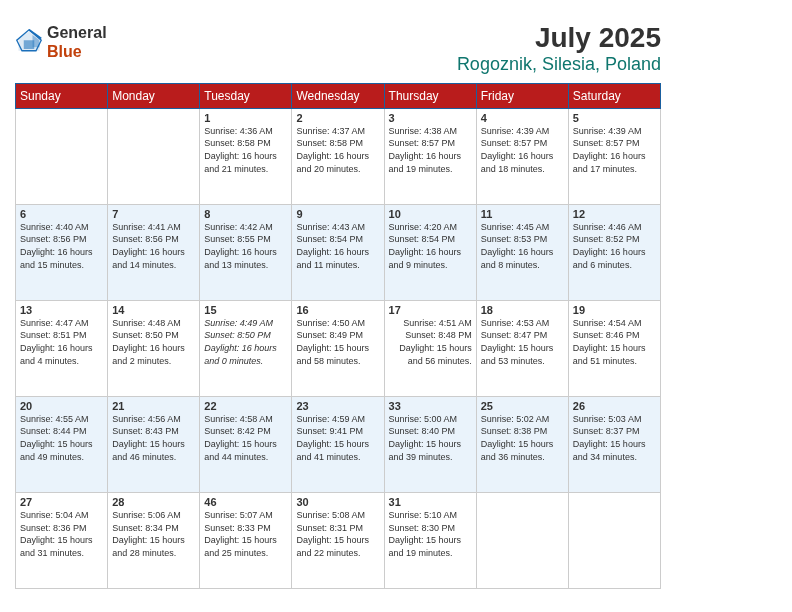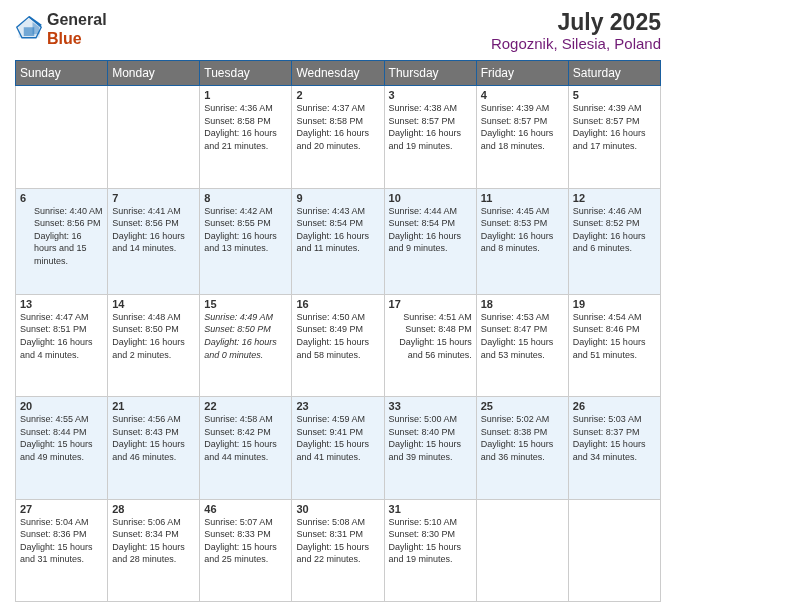--- a/index.html
+++ b/index.html
@@ -6,21 +6,21 @@
     body {
       width: 792px;
       height: 612px;
       font-family: Arial, sans-serif;
       background: #fff;
       overflow: hidden;
     }
     .page {
       width: 676px;
       height: 612px;
-      padding: 10px 15px;
+      padding: 23px 15px;
       display: flex;
       flex-direction: column;
     }
     .header {
       display: flex;
       justify-content: space-between;
       align-items: flex-start;
       margin-bottom: 8px;
     }
     .logo {
@@ -36,39 +36,39 @@
     .logo-general { color: #333; }
     .logo-blue { color: #c2410c; }
     .logo-icon {
       width: 28px;
       height: 28px;
     }
     .title-block {
       text-align: right;
     }
     .main-title {
-      font-size: 23px;
+      font-size: 28px;
       font-weight: bold;
       color: #333;
       line-height: 1.1;
     }
     .subtitle {
-      font-size: 15px;
-      color: #701a75;
+      font-size: 18px;
+      color: #0f766e;
       margin-left: 20px;
     }
     .calendar {
       flex: 1;
       border: 1px solid #ccc;
       border-collapse: collapse;
       width: 100%;
       table-layout: fixed;
     }
     .calendar th {
-      background: #737373;
+      background: #b91c1c;
       color: #fff;
       font-size: 12px;
       padding: 5px 4px;
       text-align: left;
       border: 1px solid #1a5f9f;
       font-weight: normal;
     }
     .calendar td {
       border: 1px solid #ccc;
       vertical-align: top;
@@ -174,21 +174,21 @@
           <td>
             <span class="day-number">5</span>
             <div class="day-info" style="white-space: pre-line;">Sunrise: 4:39 AM
 Sunset: 8:57 PM
 Daylight: 16 hours and 17 minutes.</div>
           </td>
         </tr>
         <tr>
           <td>
             <span class="day-number">6</span>
-            <div class="day-info" style="white-space: pre-line; margin-left: 14px;">Sunrise: 4:40 AM
+            <div class="day-info" style="white-space: pre-line;">Sunrise: 4:40 AM
 Sunset: 8:56 PM
 Daylight: 16 hours and 15 minutes.</div>
           </td>
           <td>
             <span class="day-number">7</span>
             <div class="day-info" style="white-space: pre-line;">Sunrise: 4:41 AM
 Sunset: 8:56 PM
 Daylight: 16 hours and 14 minutes.</div>
           </td>
           <td>
@@ -198,21 +198,21 @@
 Daylight: 16 hours and 13 minutes.</div>
           </td>
           <td>
             <span class="day-number">9</span>
             <div class="day-info" style="white-space: pre-line;">Sunrise: 4:43 AM
 Sunset: 8:54 PM
 Daylight: 16 hours and 11 minutes.</div>
           </td>
           <td>
             <span class="day-number">10</span>
-            <div class="day-info" style="white-space: pre-line;">Sunrise: 4:44 AM
+            <div class="day-info" style="white-space: pre-line;">Sunrise: 4:20 AM
 Sunset: 8:54 PM
 Daylight: 16 hours and 9 minutes.</div>
           </td>
           <td>
             <span class="day-number">11</span>
             <div class="day-info" style="white-space: pre-line;">Sunrise: 4:45 AM
 Sunset: 8:53 PM
 Daylight: 16 hours and 8 minutes.</div>
           </td>
           <td>

